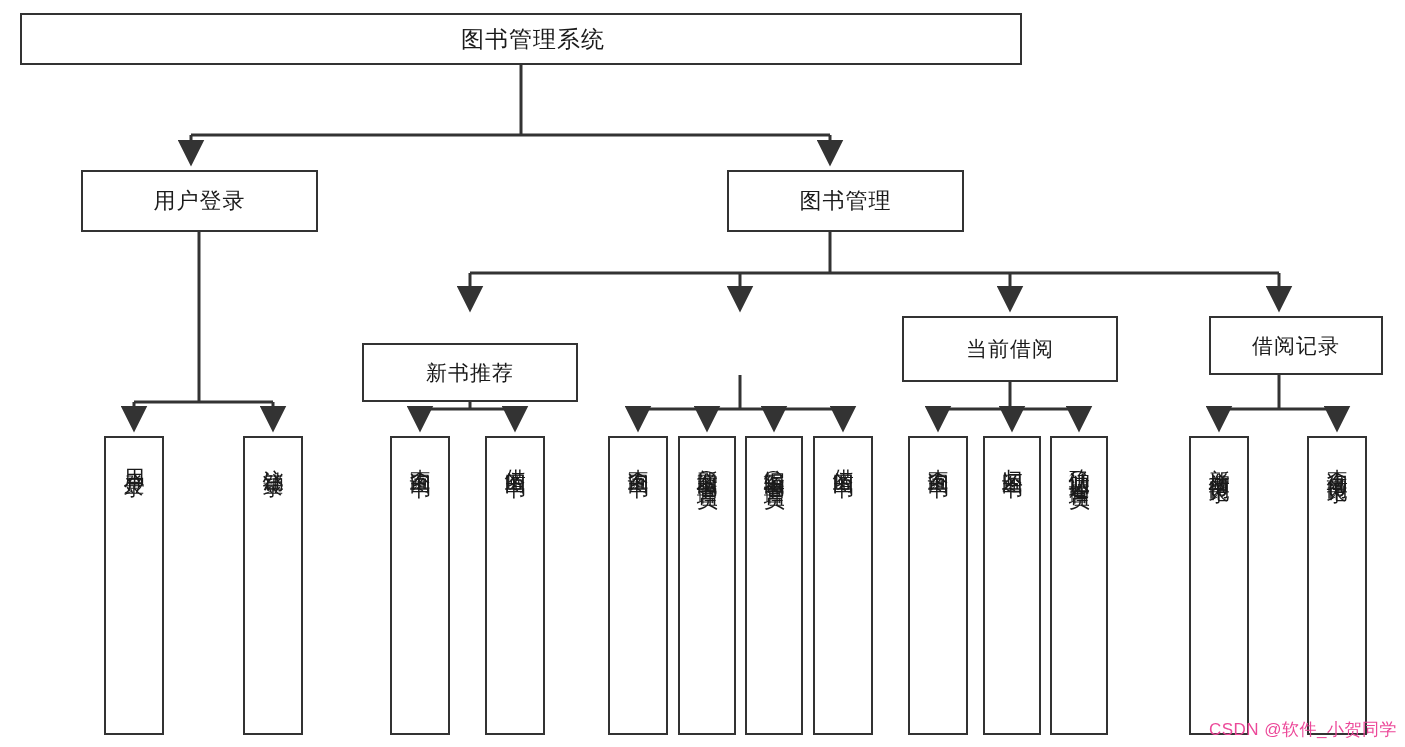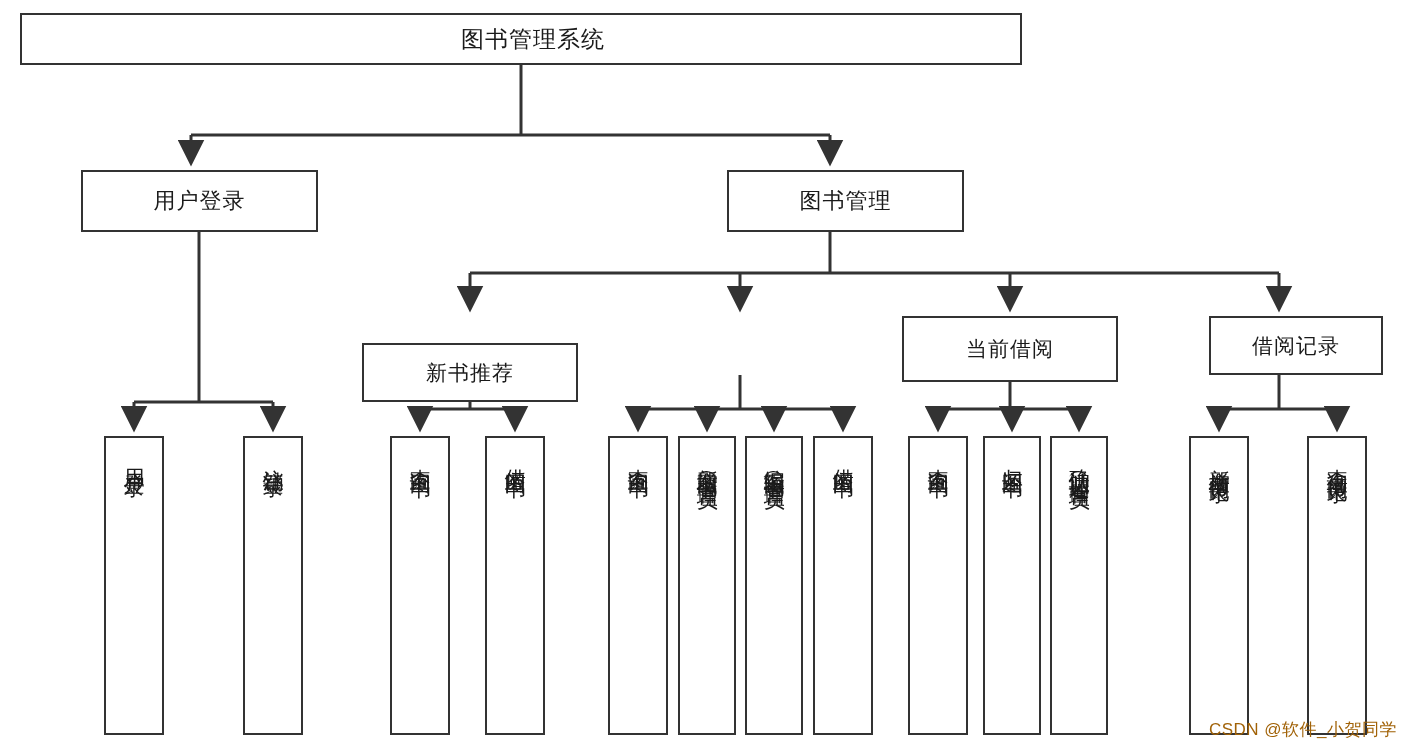--- a/index.html
+++ b/index.html
@@ -57,21 +57,21 @@
     text-orientation:upright;
     letter-spacing:3px;
     white-space:nowrap;
     display:block;
   }
   .watermark{
     position:absolute;
     right:8px;
     bottom:6px;
     font-size:17px;
-    color:#a16207;
+    color:#ec4899;
     letter-spacing:0.5px;
     z-index:5;
     white-space:nowrap;
   }
 </style>
 </head>
 <body>
 
 <div id="stage">
 

